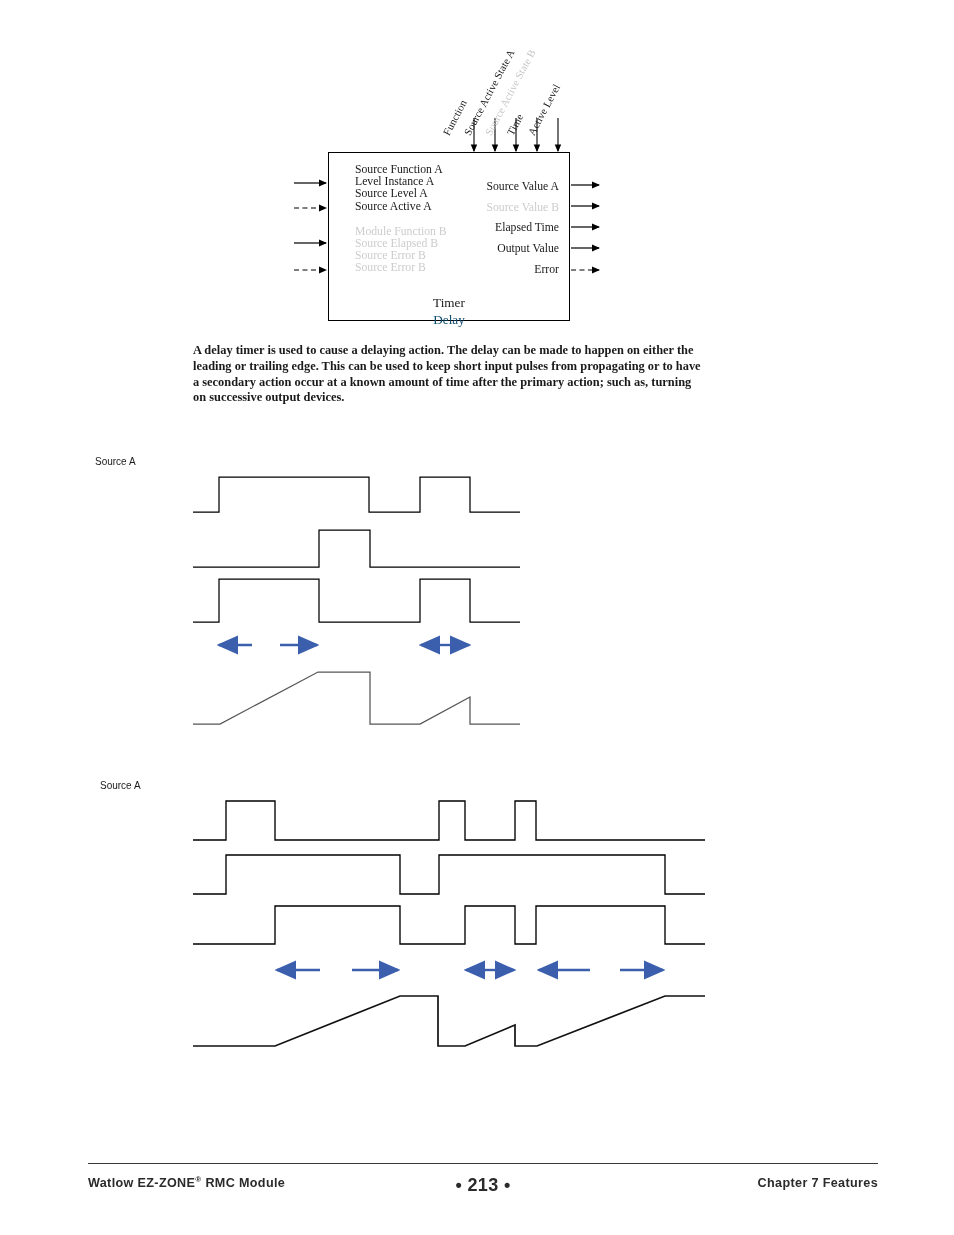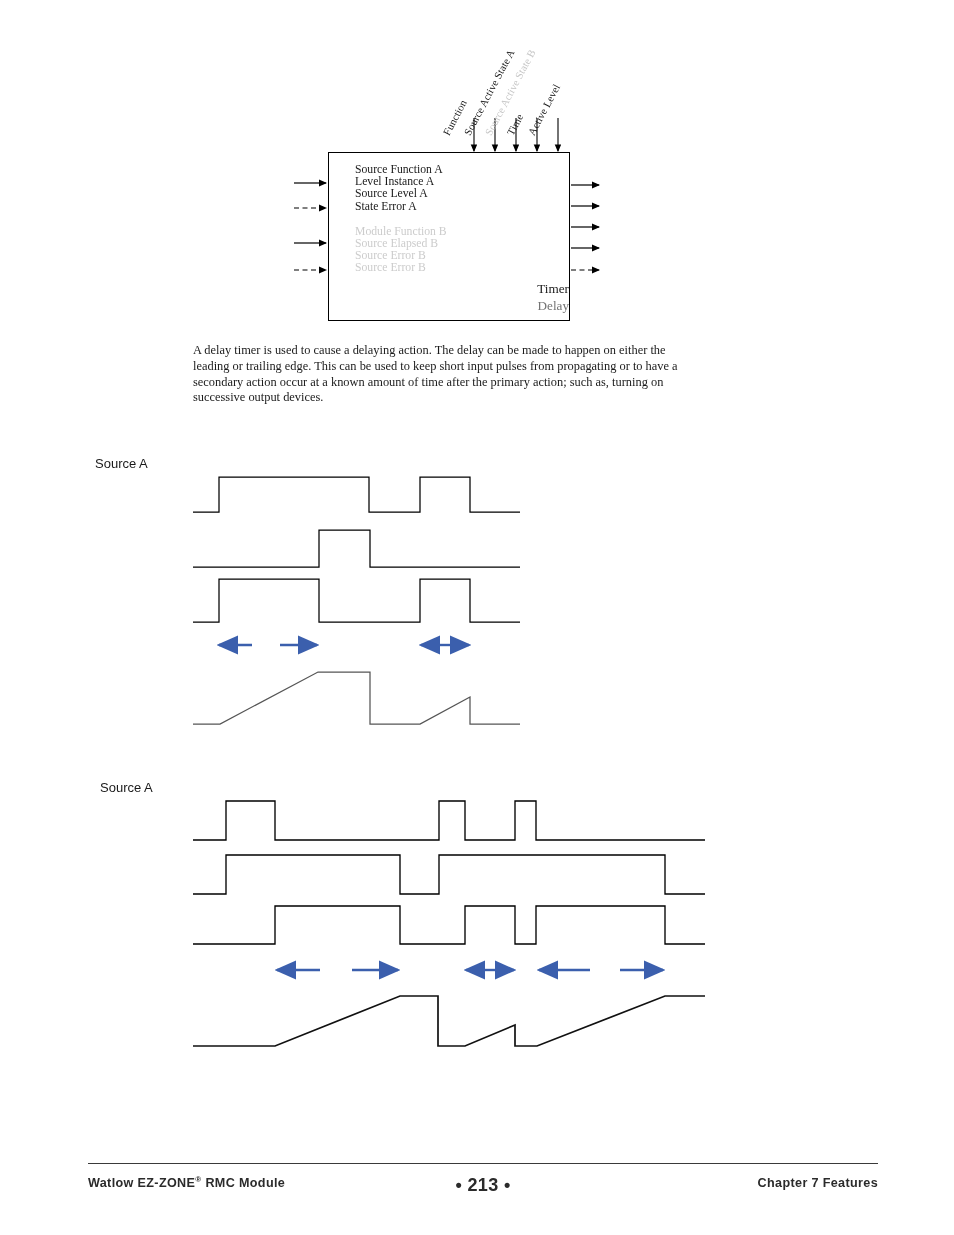--- a/index.html
+++ b/index.html
@@ -30,51 +30,51 @@
     margin-left:13px;
   }
   .in-col .grp2 { margin-top:13px; }
   .out-col {
     position:absolute; right:10px; top:24px;
     font-size:11.7px; line-height:20.7px;
     text-align:right;
   }
   .dim { color:#cccccc; }
   .blk-title {
-    position:absolute; left:0; right:0; top:128px;
-    text-align:right; font-size:13.2px; line-height:16.5px;
-  }
-  .blk-title .t2 { color:#737373; }
+    position:absolute; left:0; right:0; top:142px;
+    text-align:center; font-size:13.2px; line-height:16.5px;
+  }
+  .blk-title .t2 { color:#0c4a6e; }
 
   
   .top-labels { position:absolute; left:0; top:0; width:954px; height:152px; }
   .rot-lbl {
     position:absolute;
     font-size:10.6px;
     white-space:nowrap;
     transform-origin:0 50%;
     transform:rotate(-62deg);
     letter-spacing:.1px;
   }
   .rot-lbl.faint { color:#c7c7c7; }
 
   
   .svg-layer { position:absolute; left:0; top:0; width:954px; height:1235px; pointer-events:none; }
 
   
   #intro-paragraph {
     position:absolute; left:193px; top:331px; width:510px;
-    font-size:12.4px; line-height:15.6px; text-align:left;
+    font-size:12.4px; line-height:15.6px; text-align:left;font-weight:bold;
   }
 
   
   .tc-label {
     position:absolute;
     font-family:"Liberation Sans", sans-serif;
-    font-size:13px; color:#1a1a1a;
+    font-size:10px; color:#1a1a1a;
   }
 
   
   #page-footer {
     position:absolute; left:88px; top:1163px; width:790px;
   }
   #page-footer .rule {
     position:absolute; left:0; top:0; width:790px; height:1px; background:#3a3a3a;
   }
   #page-footer .row {
@@ -177,27 +177,34 @@
       <div class="rot-lbl faint" style="left:488px; top:129px;">Source Active State B</div>
       <div class="rot-lbl" style="left:510px; top:129px;">Time</div>
       <div class="rot-lbl" style="left:531px; top:129px;">Active Level</div>
     </div>
 
     <div class="fn-block">
       <div class="in-col">
         <div>Source Function A</div>
         <div>Level Instance A</div>
         <div>Source Level A</div>
-        <div>State Error A</div>
+        <div>Source Active A</div>
         <div class="grp2 dim">Module Function B</div>
         <div class="dim">Source Elapsed B</div>
         <div class="dim">Source Error B</div>
         <div class="dim">Source Error B</div>
       </div>
 
+      <div class="out-col">
+        <div>Source Value A</div>
+        <div class="dim">Source Value B</div>
+        <div>Elapsed Time</div>
+        <div>Output Value</div>
+        <div>Error</div>
+      </div>
 
       <div class="blk-title">
         <div class="t1">Timer</div>
         <div class="t2">Delay</div>
       </div>
     </div>
   </div>
 
   <p id="intro-paragraph">A delay timer is used to cause a delaying action.  The delay can be made to happen on either the leading or trailing edge.  This can be used to keep short input pulses from propagating or to have a secondary action occur at a known amount of time after the primary action; such as, turning on successive output devices.</p>
 

